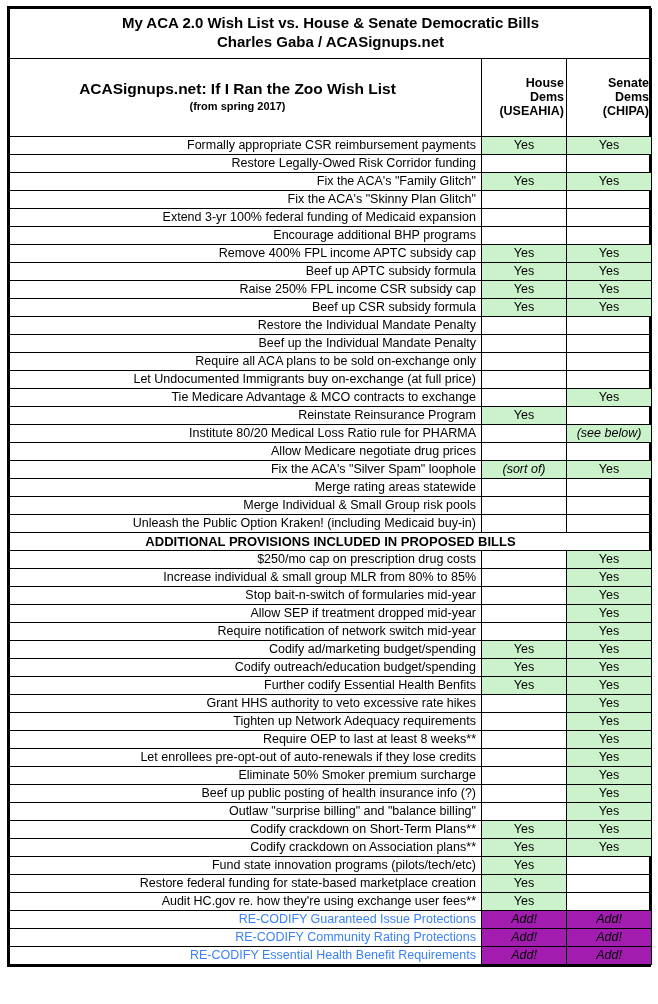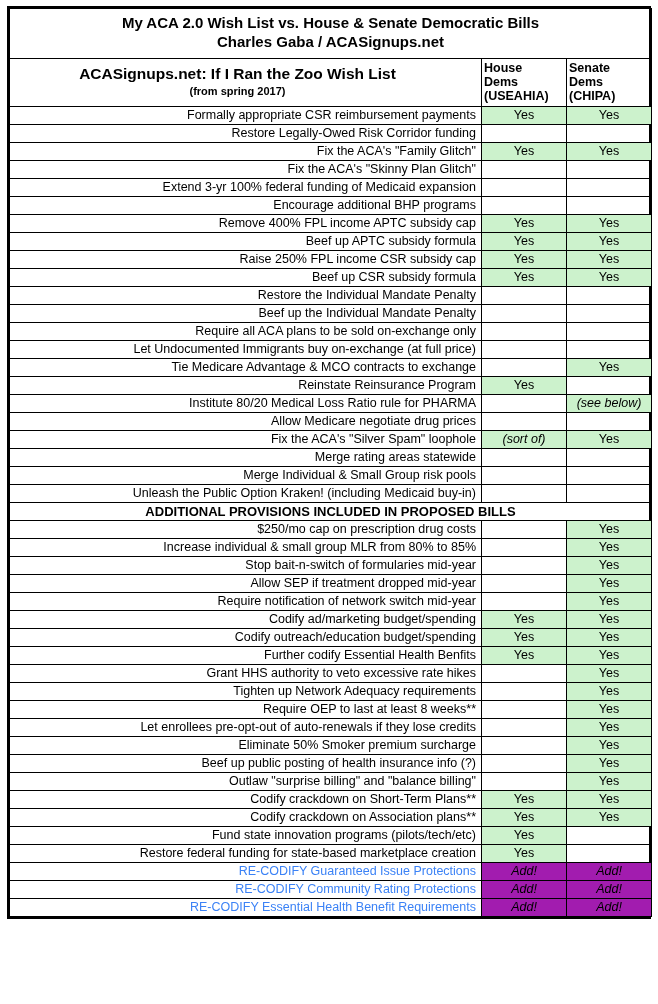--- a/index.html
+++ b/index.html
@@ -48,25 +48,25 @@
     line-height: 1.2;
     padding: 4px 20px 5px 4px;
   }
   .hdr-wish .sub {
     display: block;
     font-size: 11px;
     font-weight: bold;
     margin-top: 1px;
   }
   .hdr-col {
-    text-align: left;
+    text-align: right;
     font-weight: bold;
     font-size: 12.5px;
     line-height: 1.15;
-    padding: 2px 2px;
+    padding: 17px 2px;
   }
   .item {
     text-align: right;
     padding-right: 5px;
   }
   .yes {
     text-align: center;
     font-size: 12.5px;
   }
   .green {
@@ -328,20 +328,25 @@
           <td class="item">Fund state innovation programs (pilots/tech/etc)</td>
           <td class="yes green">Yes</td>
           <td class="yes "></td>
         </tr>
         <tr>
           <td class="item">Restore federal funding for state-based marketplace creation</td>
           <td class="yes green">Yes</td>
           <td class="yes "></td>
         </tr>
         <tr>
+          <td class="item">Audit HC.gov re. how they're using exchange user fees**</td>
+          <td class="yes green">Yes</td>
+          <td class="yes "></td>
+        </tr>
+        <tr>
           <td class="item orange-txt">RE-CODIFY Guaranteed Issue Protections</td>
           <td class="yes yellow ital">Add!</td>
           <td class="yes yellow ital">Add!</td>
         </tr>
         <tr>
           <td class="item orange-txt">RE-CODIFY Community Rating Protections</td>
           <td class="yes yellow ital">Add!</td>
           <td class="yes yellow ital">Add!</td>
         </tr>
         <tr>

